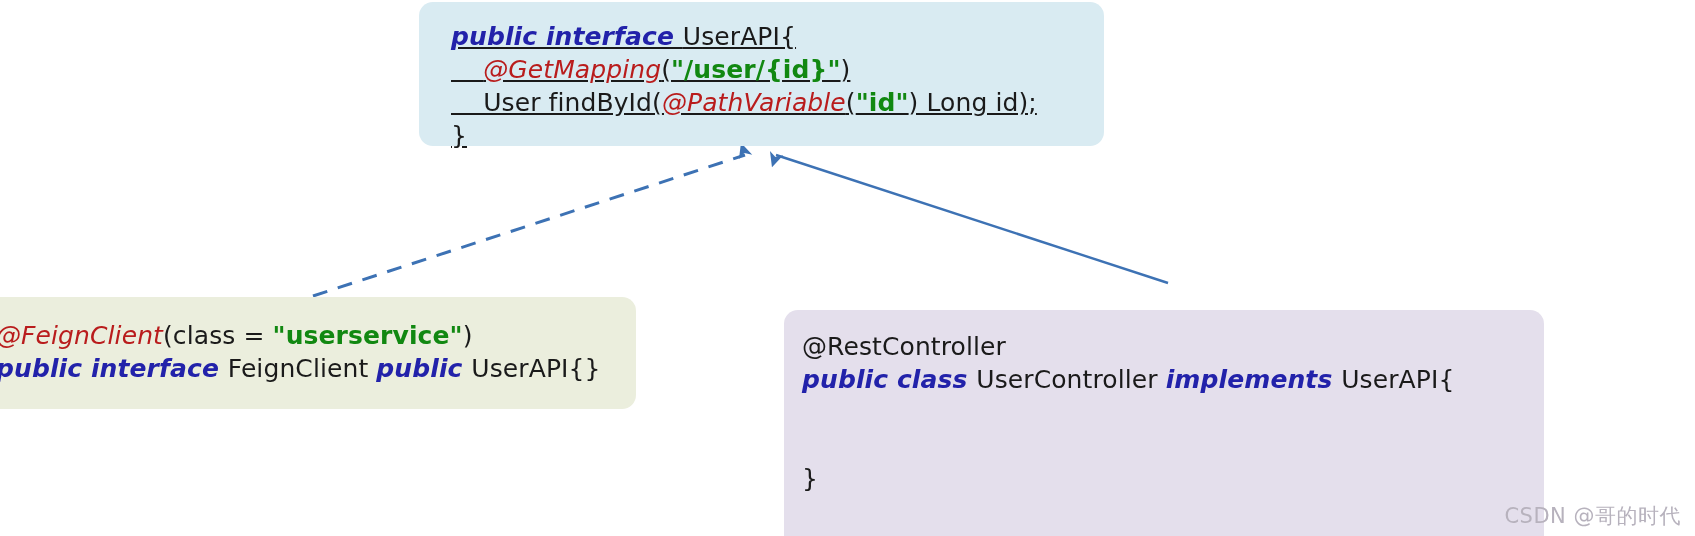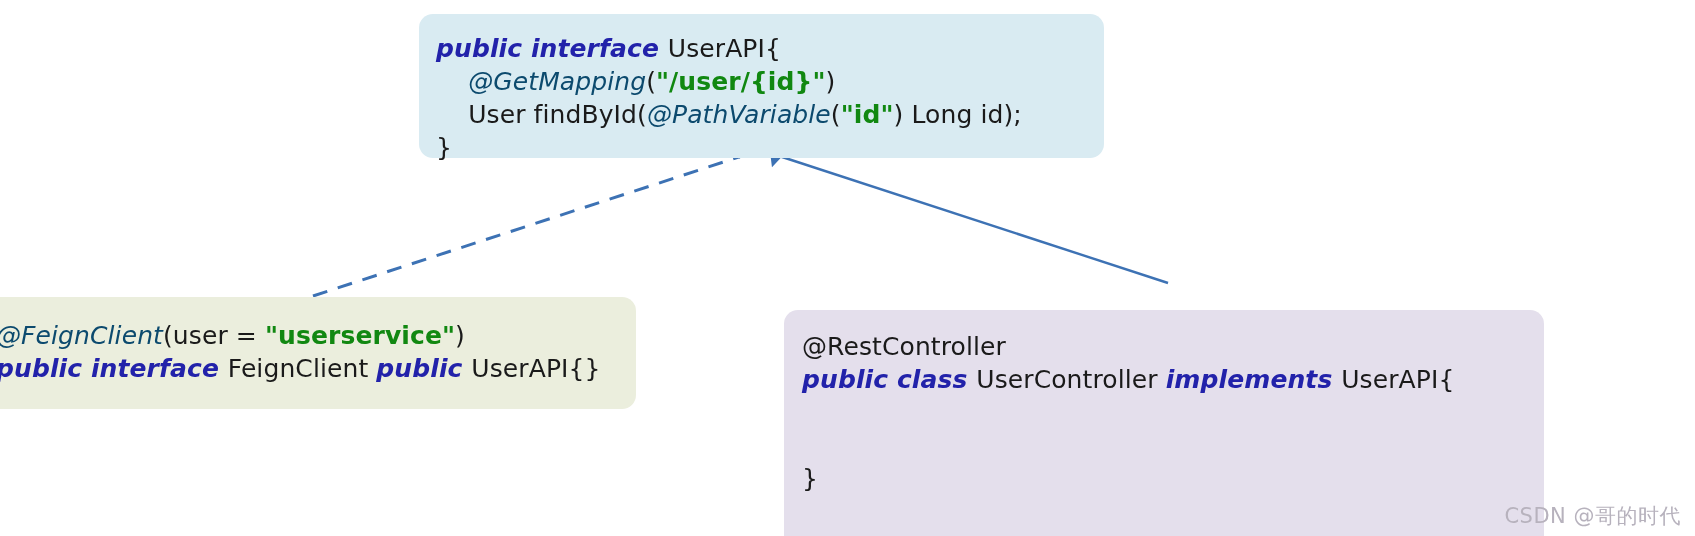--- a/index.html
+++ b/index.html
@@ -38,25 +38,26 @@
     font-family: "DejaVu Sans", sans-serif;
     font-size: 25px;
     line-height: 1.32;
     color: #1a1a1a;
     white-space: pre;
     letter-spacing: 0.1px;
   }
 
   #box-userapi {
     left: 419px;
-    top: 14px;
+    top: 2px;
     width: 685px;
     height: 144px;
     background: #d9ebf2;
-    padding: 18px 0 0 17px;
+    padding: 18px 0 0 32px;
+    text-decoration: underline;
   }
 
   #box-userclient {
     left: -64px;
     top: 297px;
     width: 700px;
     height: 112px;
     background: #ebeedd;
     padding: 22px 0 0 60px;
   }
@@ -70,21 +71,21 @@
     padding: 20px 0 0 18px;
   }
 
   
   .kw {                 
     color: #2222aa;
     font-weight: bold;
     font-style: italic;
   }
   .ann {                
-    color: #0c4a6e;
+    color: #b91c1c;
     font-style: italic;
   }
   .str {                
     color: #118811;
     font-weight: bold;
   }
   .plain {
     color: #1a1a1a;
   }
   .ann-plain {          
@@ -120,19 +121,19 @@
       </marker>
     </defs>
 
     <line x1="313" y1="296" x2="745" y2="155" stroke="#3d72b4" stroke-width="3" stroke-dasharray="15 11" marker-end="url(#arrowUp)"></line>
 
     <line x1="1168" y1="283" x2="776" y2="155" stroke="#3d72b4" stroke-width="2.4" marker-end="url(#arrowUp)"></line>
   </svg>
 
   <div class="code-box" id="box-userapi"><span class="code-line"><span class="kw">public interface </span><span class="plain">UserAPI{</span></span><span class="code-line"><span class="plain">    </span><span class="ann">@GetMapping</span><span class="plain">(</span><span class="str">"/user/{id}"</span><span class="plain">)</span></span><span class="code-line"><span class="plain">    User findById(</span><span class="ann">@PathVariable</span><span class="plain">(</span><span class="str">"id"</span><span class="plain">) Long id);</span></span><span class="code-line"><span class="plain">}</span></span></div>
 
-  <div class="code-box" id="box-userclient"><span class="code-line"><span class="ann">@FeignClient</span><span class="plain">(user = </span><span class="str">"userservice"</span><span class="plain">)</span></span><span class="code-line"><span class="kw">public interface </span><span class="plain">FeignClient </span><span class="kw">public </span><span class="plain">UserAPI{}</span></span></div>
+  <div class="code-box" id="box-userclient"><span class="code-line"><span class="ann">@FeignClient</span><span class="plain">(class = </span><span class="str">"userservice"</span><span class="plain">)</span></span><span class="code-line"><span class="kw">public interface </span><span class="plain">FeignClient </span><span class="kw">public </span><span class="plain">UserAPI{}</span></span></div>
 
   <div class="code-box" id="box-usercontroller"><span class="code-line"><span class="ann-plain">@RestController</span></span><span class="code-line"><span class="kw">public class </span><span class="plain">UserController </span><span class="kw">implements </span><span class="plain">UserAPI{</span></span><span class="code-line"><span class="plain"></span></span><span class="code-line"><span class="plain"></span></span><span class="code-line"><span class="plain">}</span></span></div>
 
   <div id="watermark">CSDN @哥的时代</div>
 
 </div>
 
 </body></html>

